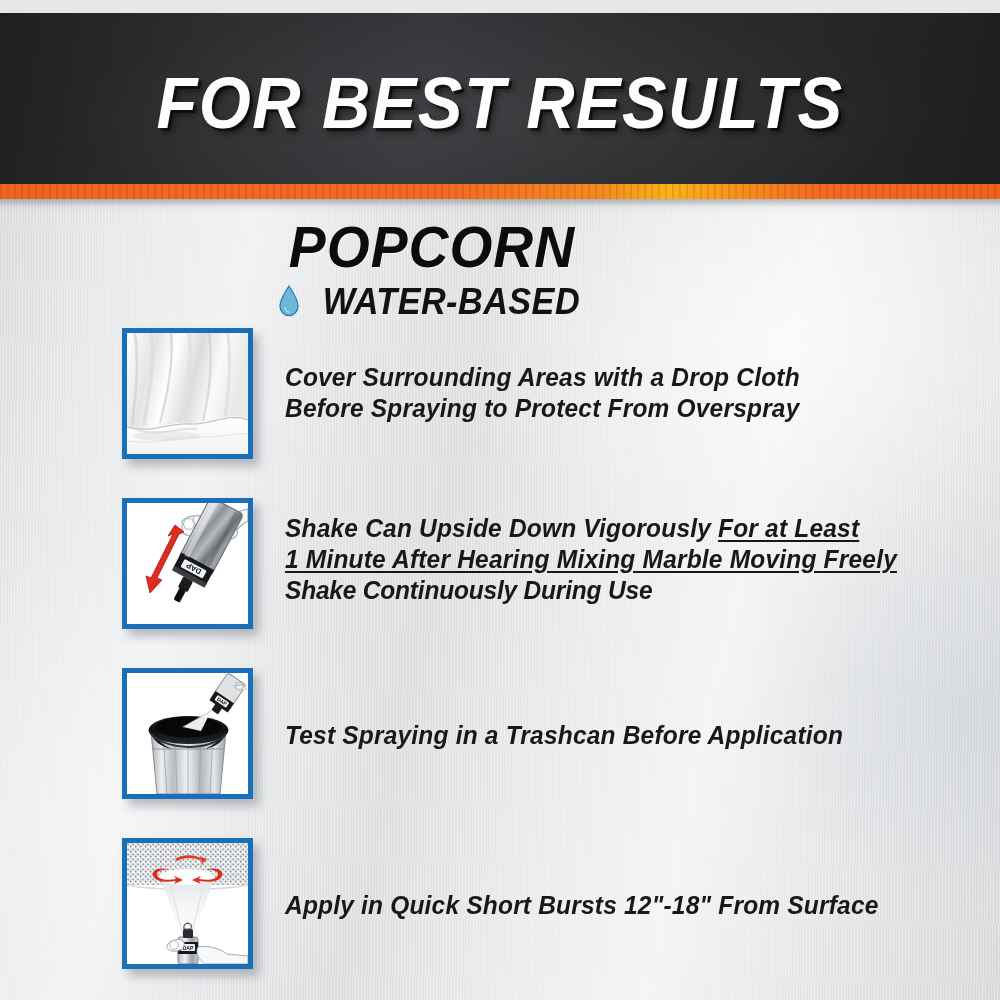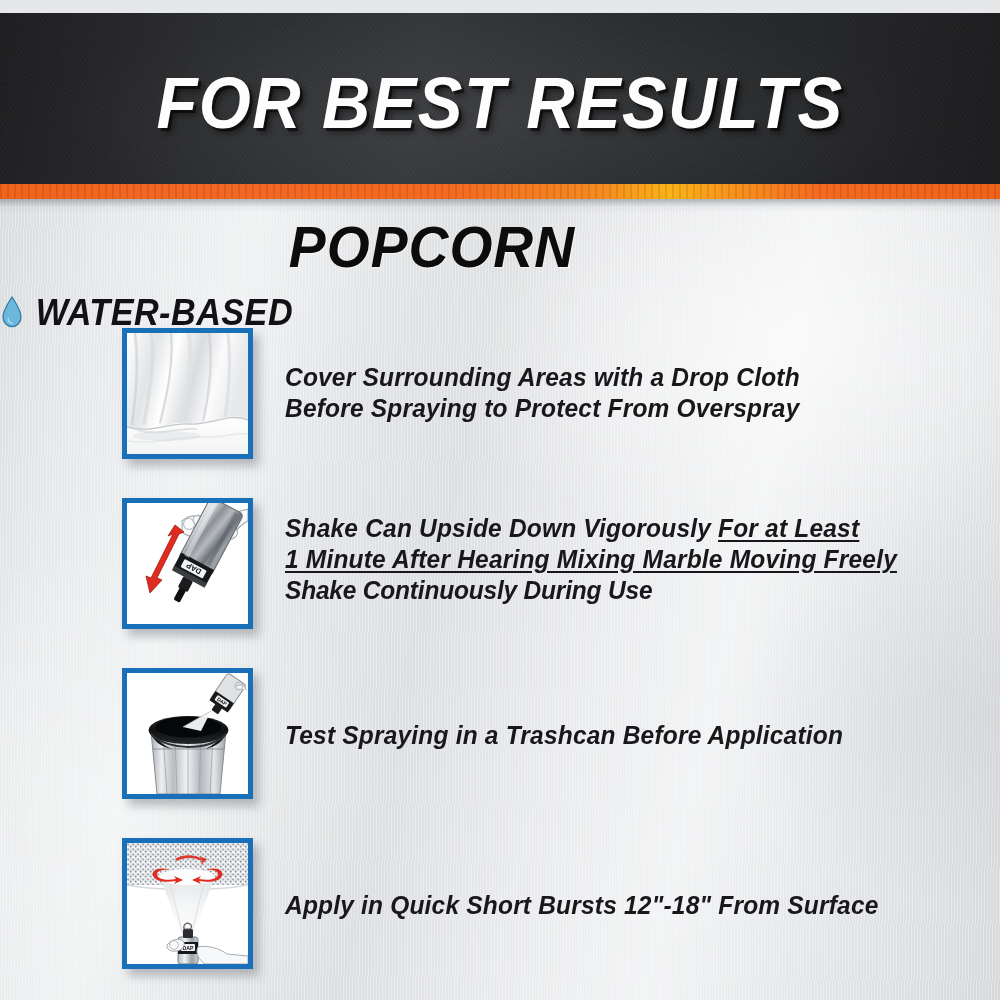--- a/index.html
+++ b/index.html
@@ -167,22 +167,23 @@
     font-style: italic;
     color: #0c0c0d;
     letter-spacing: 1px;
     transform: scaleX(0.97);
     white-space: nowrap;
     text-shadow: 1px 1px 0px rgba(255,255,255,0.55);
   }
   .brand-sub {
     display: flex;
     align-items: center;
-    gap: 5px;
-    margin-top: 18px;
+    justify-content: center;
+    gap: 15px;
+    margin-top: 7px;
   }
   .droplet {
     display: block;
     width: 24px;
     height: 32px;
     flex: none;
     margin-top: -3px;
   }
   .brand-sub-text {
     font-family: "Liberation Sans Narrow", "Liberation Sans", sans-serif;

